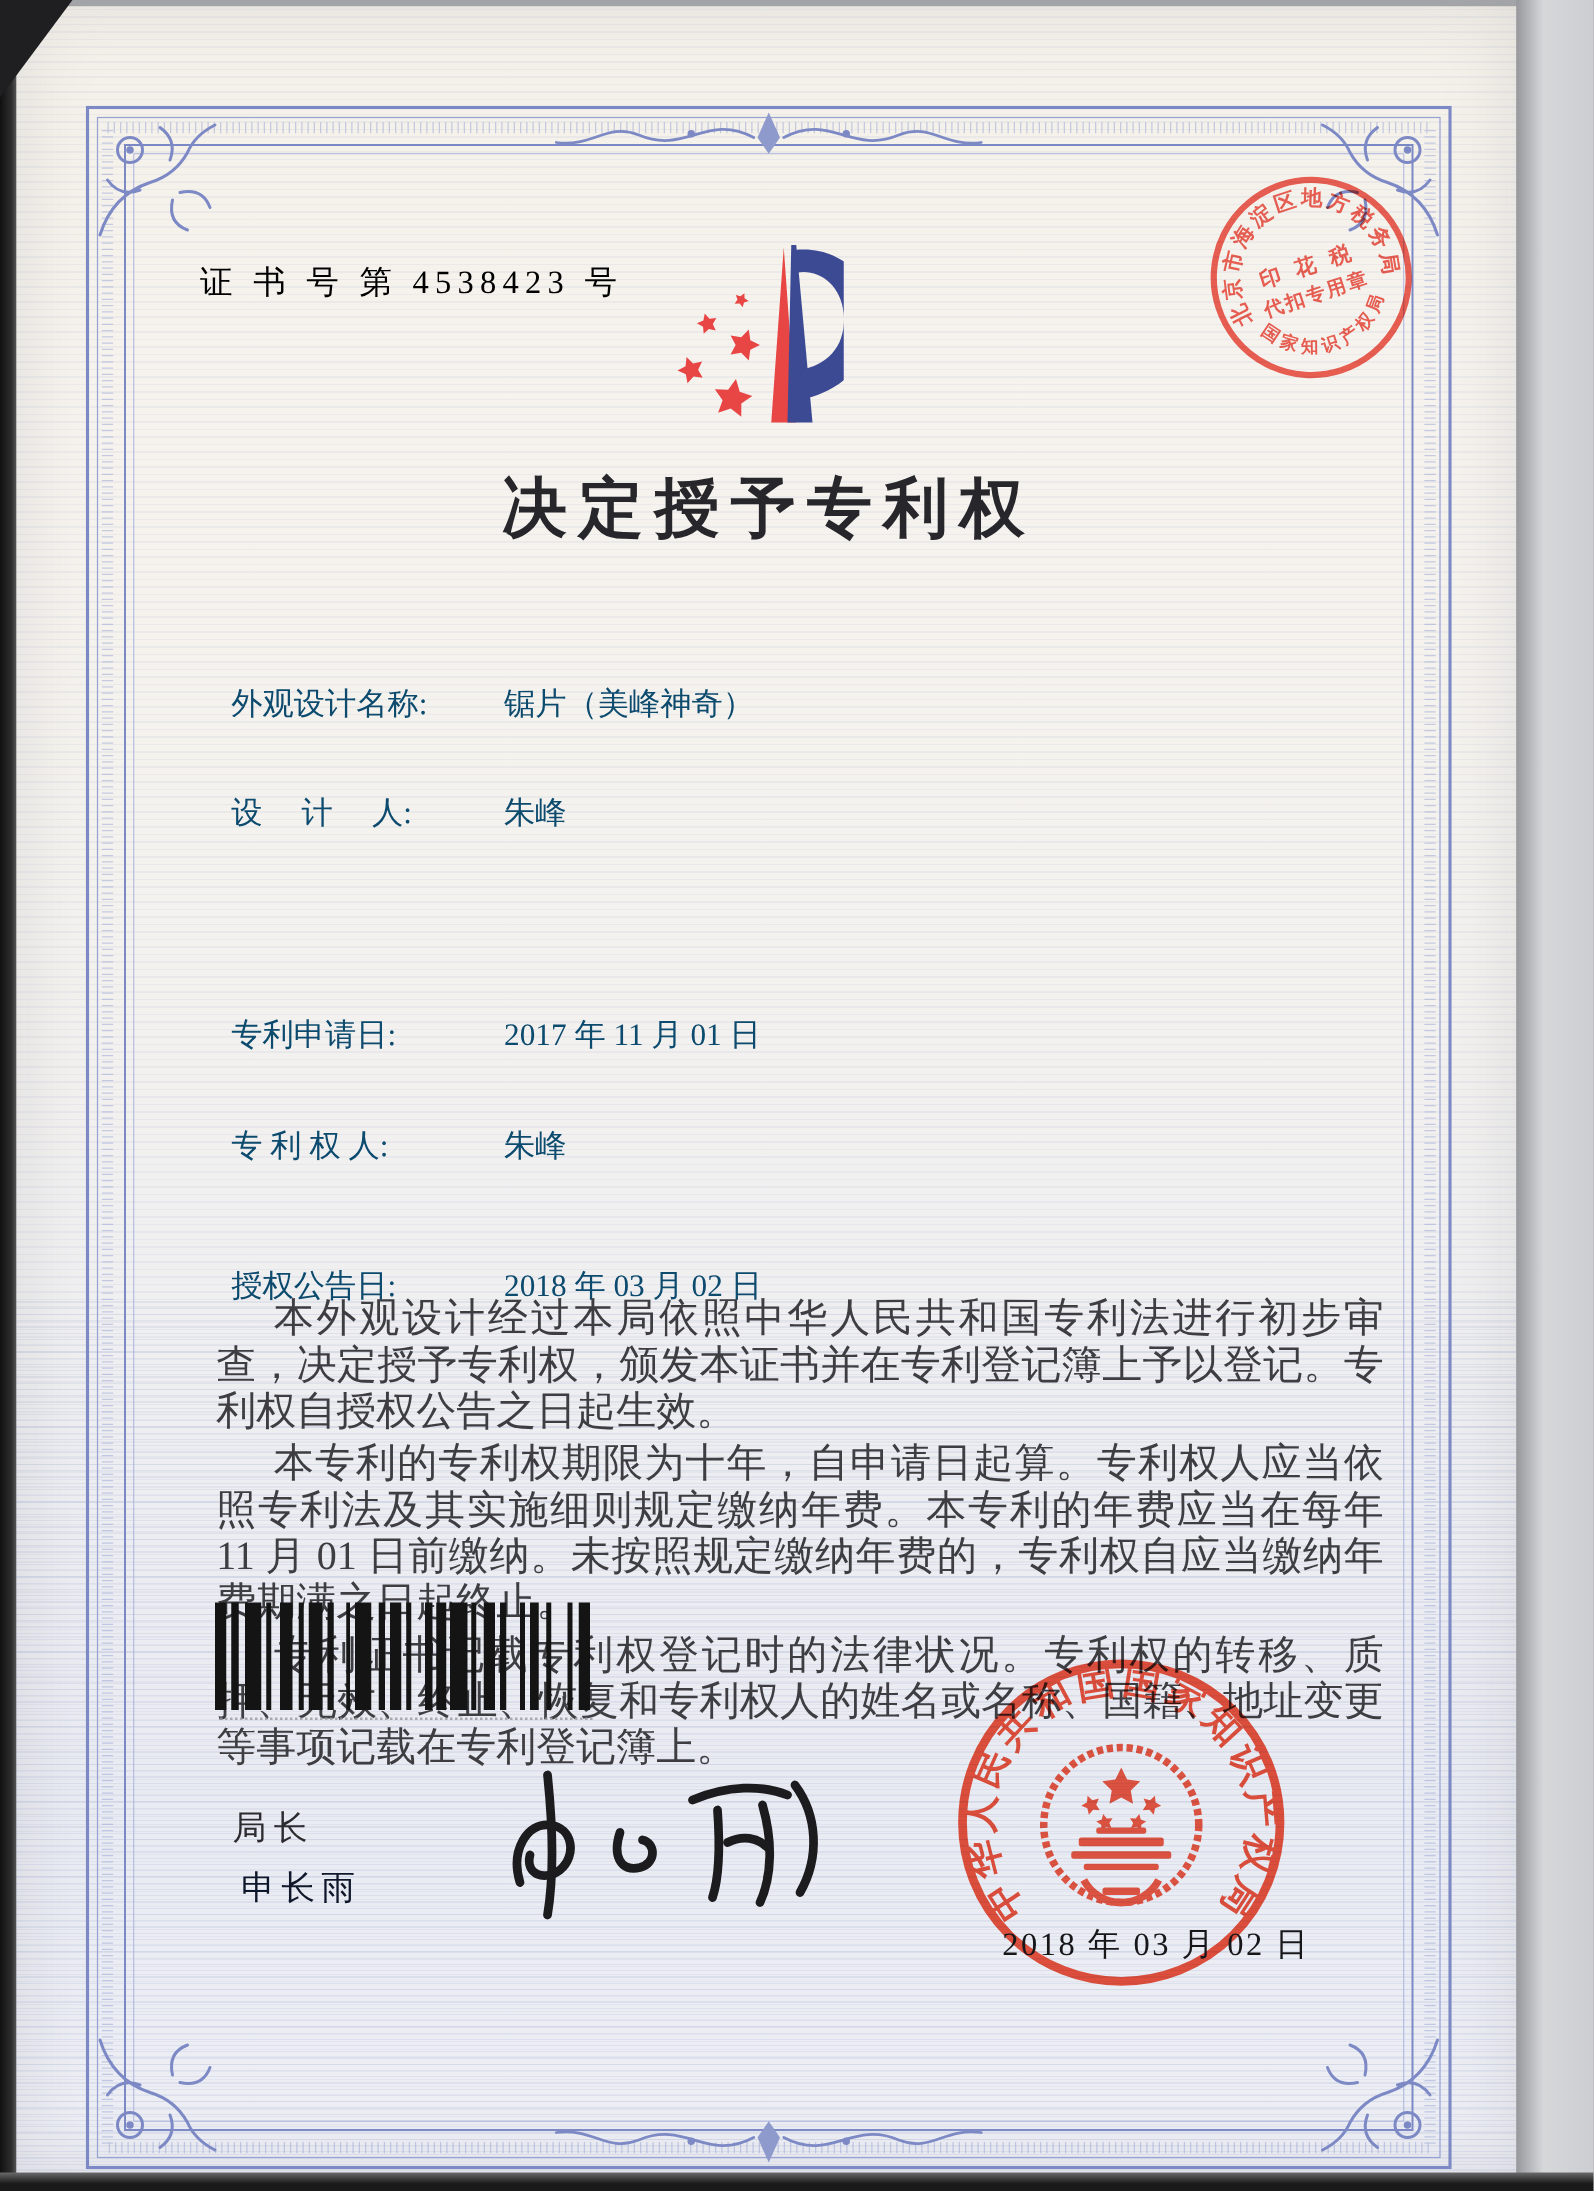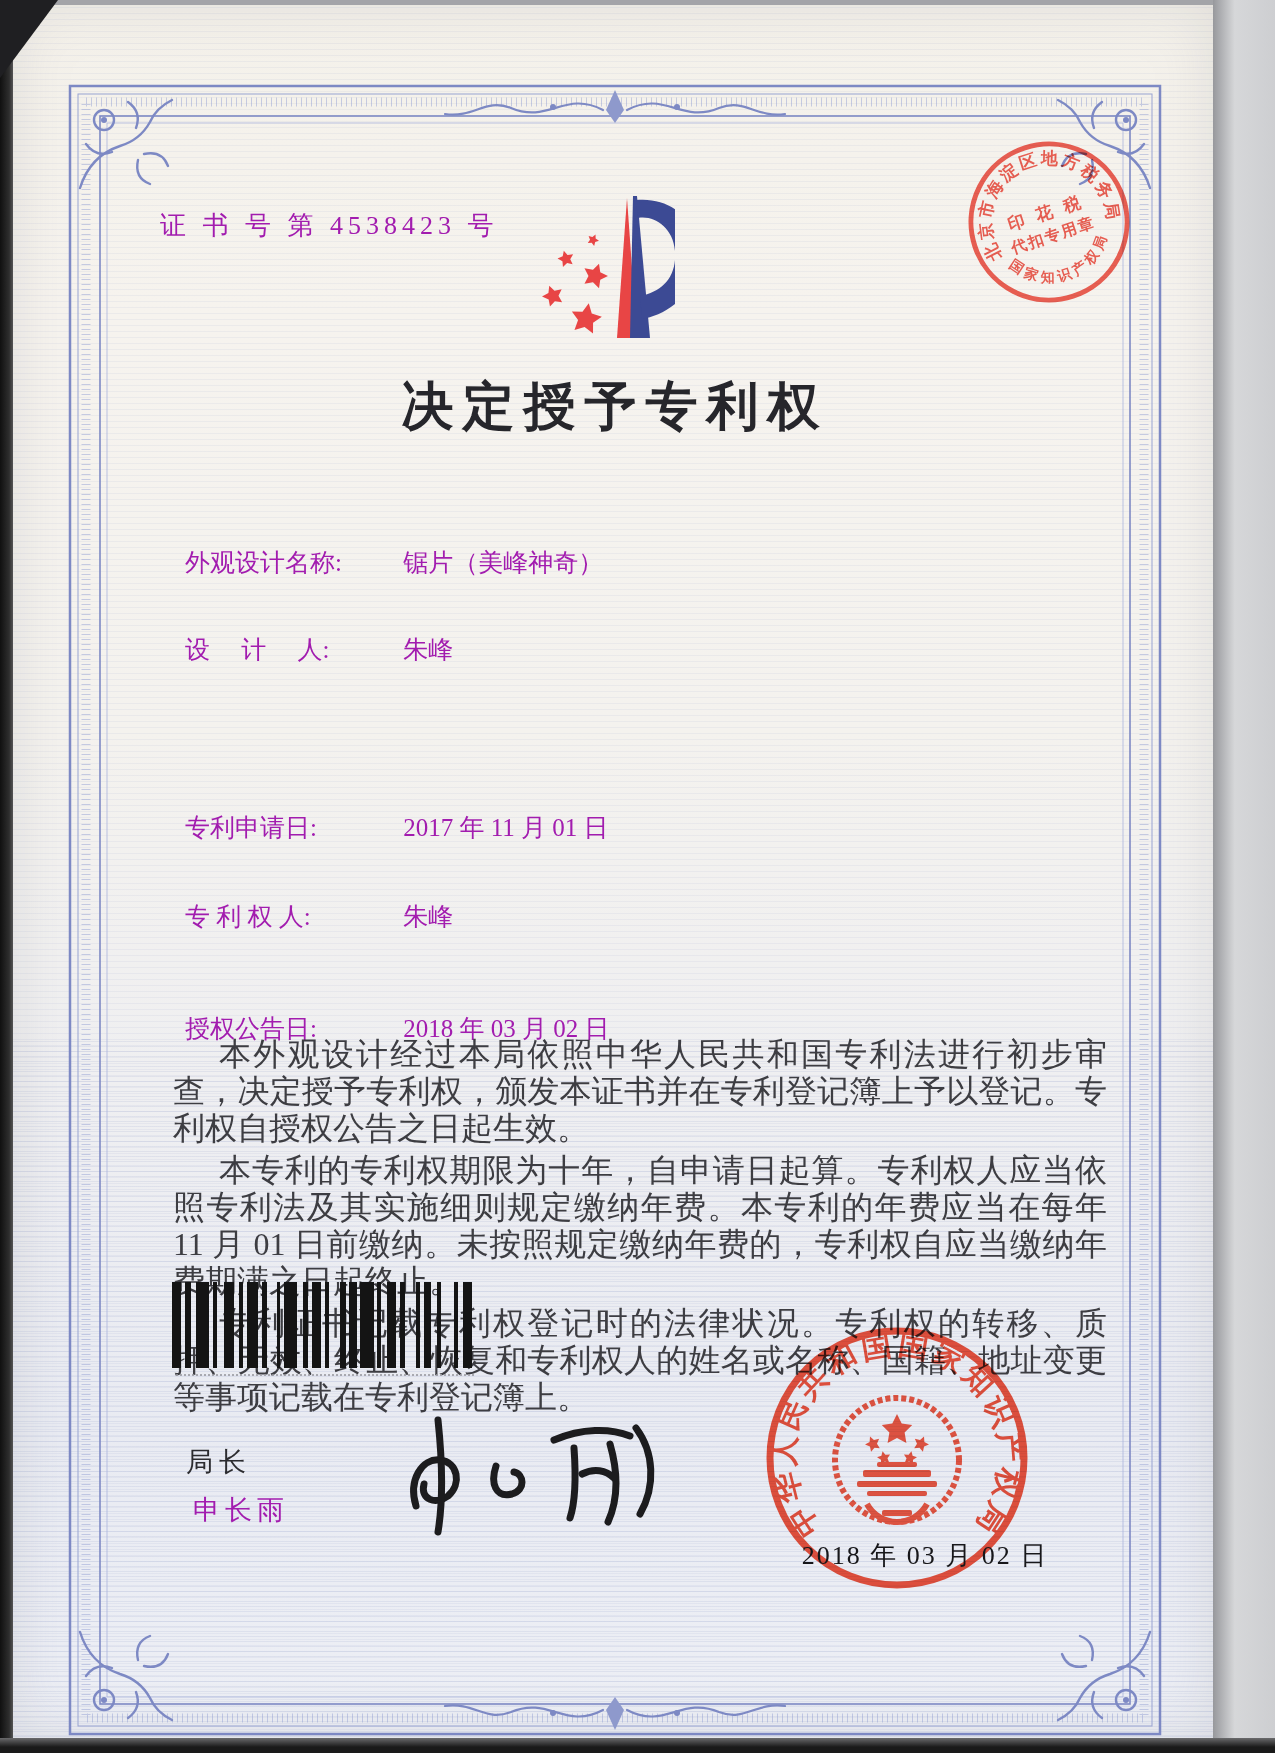--- a/index.html
+++ b/index.html
@@ -22,40 +22,40 @@
   .edge-right{position:absolute;left:1213px;top:0;width:62px;height:1753px;
     background:linear-gradient(90deg,#97989c,#d6d7d9 35%,#cdced1);}
   .edge-bottom{position:absolute;left:0;top:1738px;width:1275px;height:15px;
     background:linear-gradient(180deg,#6a6a6c,#1a1a1a 60%);}
   .edge-top{position:absolute;left:0;top:0;width:1275px;height:5px;background:#a3a4a8;}
   .corner-wedge{position:absolute;left:0;top:0;width:0;height:0;
     border-top:78px solid #1f1f22;border-right:58px solid transparent;}
   
   .frame{position:absolute;left:60px;top:76px;}
   
-  .certno{position:absolute;left:160px;top:208px;font-size:26px;color:#a21caf;
+  .certno{position:absolute;left:160px;top:208px;font-size:26px;color:#000000;
     letter-spacing:5px;}
   .title{position:absolute;left:60px;top:372px;width:1110px;text-align:center;
     font-size:52px;font-weight:bold;color:#26262b;letter-spacing:9px;}
-  .fieldrow{position:absolute;left:185px;font-size:25px;color:#a21caf;white-space:nowrap;}
+  .fieldrow{position:absolute;left:185px;font-size:25px;color:#0c4a6e;white-space:nowrap;}
   .fieldrow .lab{display:inline-block;min-width:212px;}
   .paras{position:absolute;left:173px;top:1036px;width:934px;font-size:32px;
     line-height:37px;color:#3d3d42;text-align:justify;}
   .paras p{margin:0 0 5px 0;text-indent:46px;}
   
   .barcode{position:absolute;left:172px;top:1282px;width:308px;height:86px;
     display:flex;align-items:stretch;}
   .barcode span{flex-grow:1;}
   .barcode .b{background:#141414;}
   .barcode .g{background:transparent;}
   .microline{position:absolute;left:176px;top:1374px;width:298px;height:0;
     border-top:2px dotted #9a9aa0;opacity:.8;}
   
   .signer-title{position:absolute;left:186px;top:1444px;font-size:27px;color:#2c2c30;letter-spacing:6px;}
-  .signer-name{position:absolute;left:193px;top:1492px;font-size:27px;color:#a21caf;letter-spacing:5px;}
+  .signer-name{position:absolute;left:193px;top:1492px;font-size:27px;color:#0f172a;letter-spacing:5px;}
   .signature{position:absolute;left:378px;top:1388px;}
   .seal{position:absolute;left:747px;top:1308px;mix-blend-mode:multiply;opacity:.95;}
   .issue-date{position:absolute;left:770px;top:1538px;width:310px;text-align:center;
     font-size:26px;color:#17171a;letter-spacing:2px;}
   .footer{position:absolute;left:0;top:1610px;width:1130px;text-align:center;
     font-size:21px;color:#4c4c52;letter-spacing:3px;}
   .stamp{position:absolute;left:964px;top:137px;transform:rotate(-18deg);
     mix-blend-mode:multiply;opacity:.92;}
   .logo{position:absolute;left:490px;top:188px;}
 </style>

